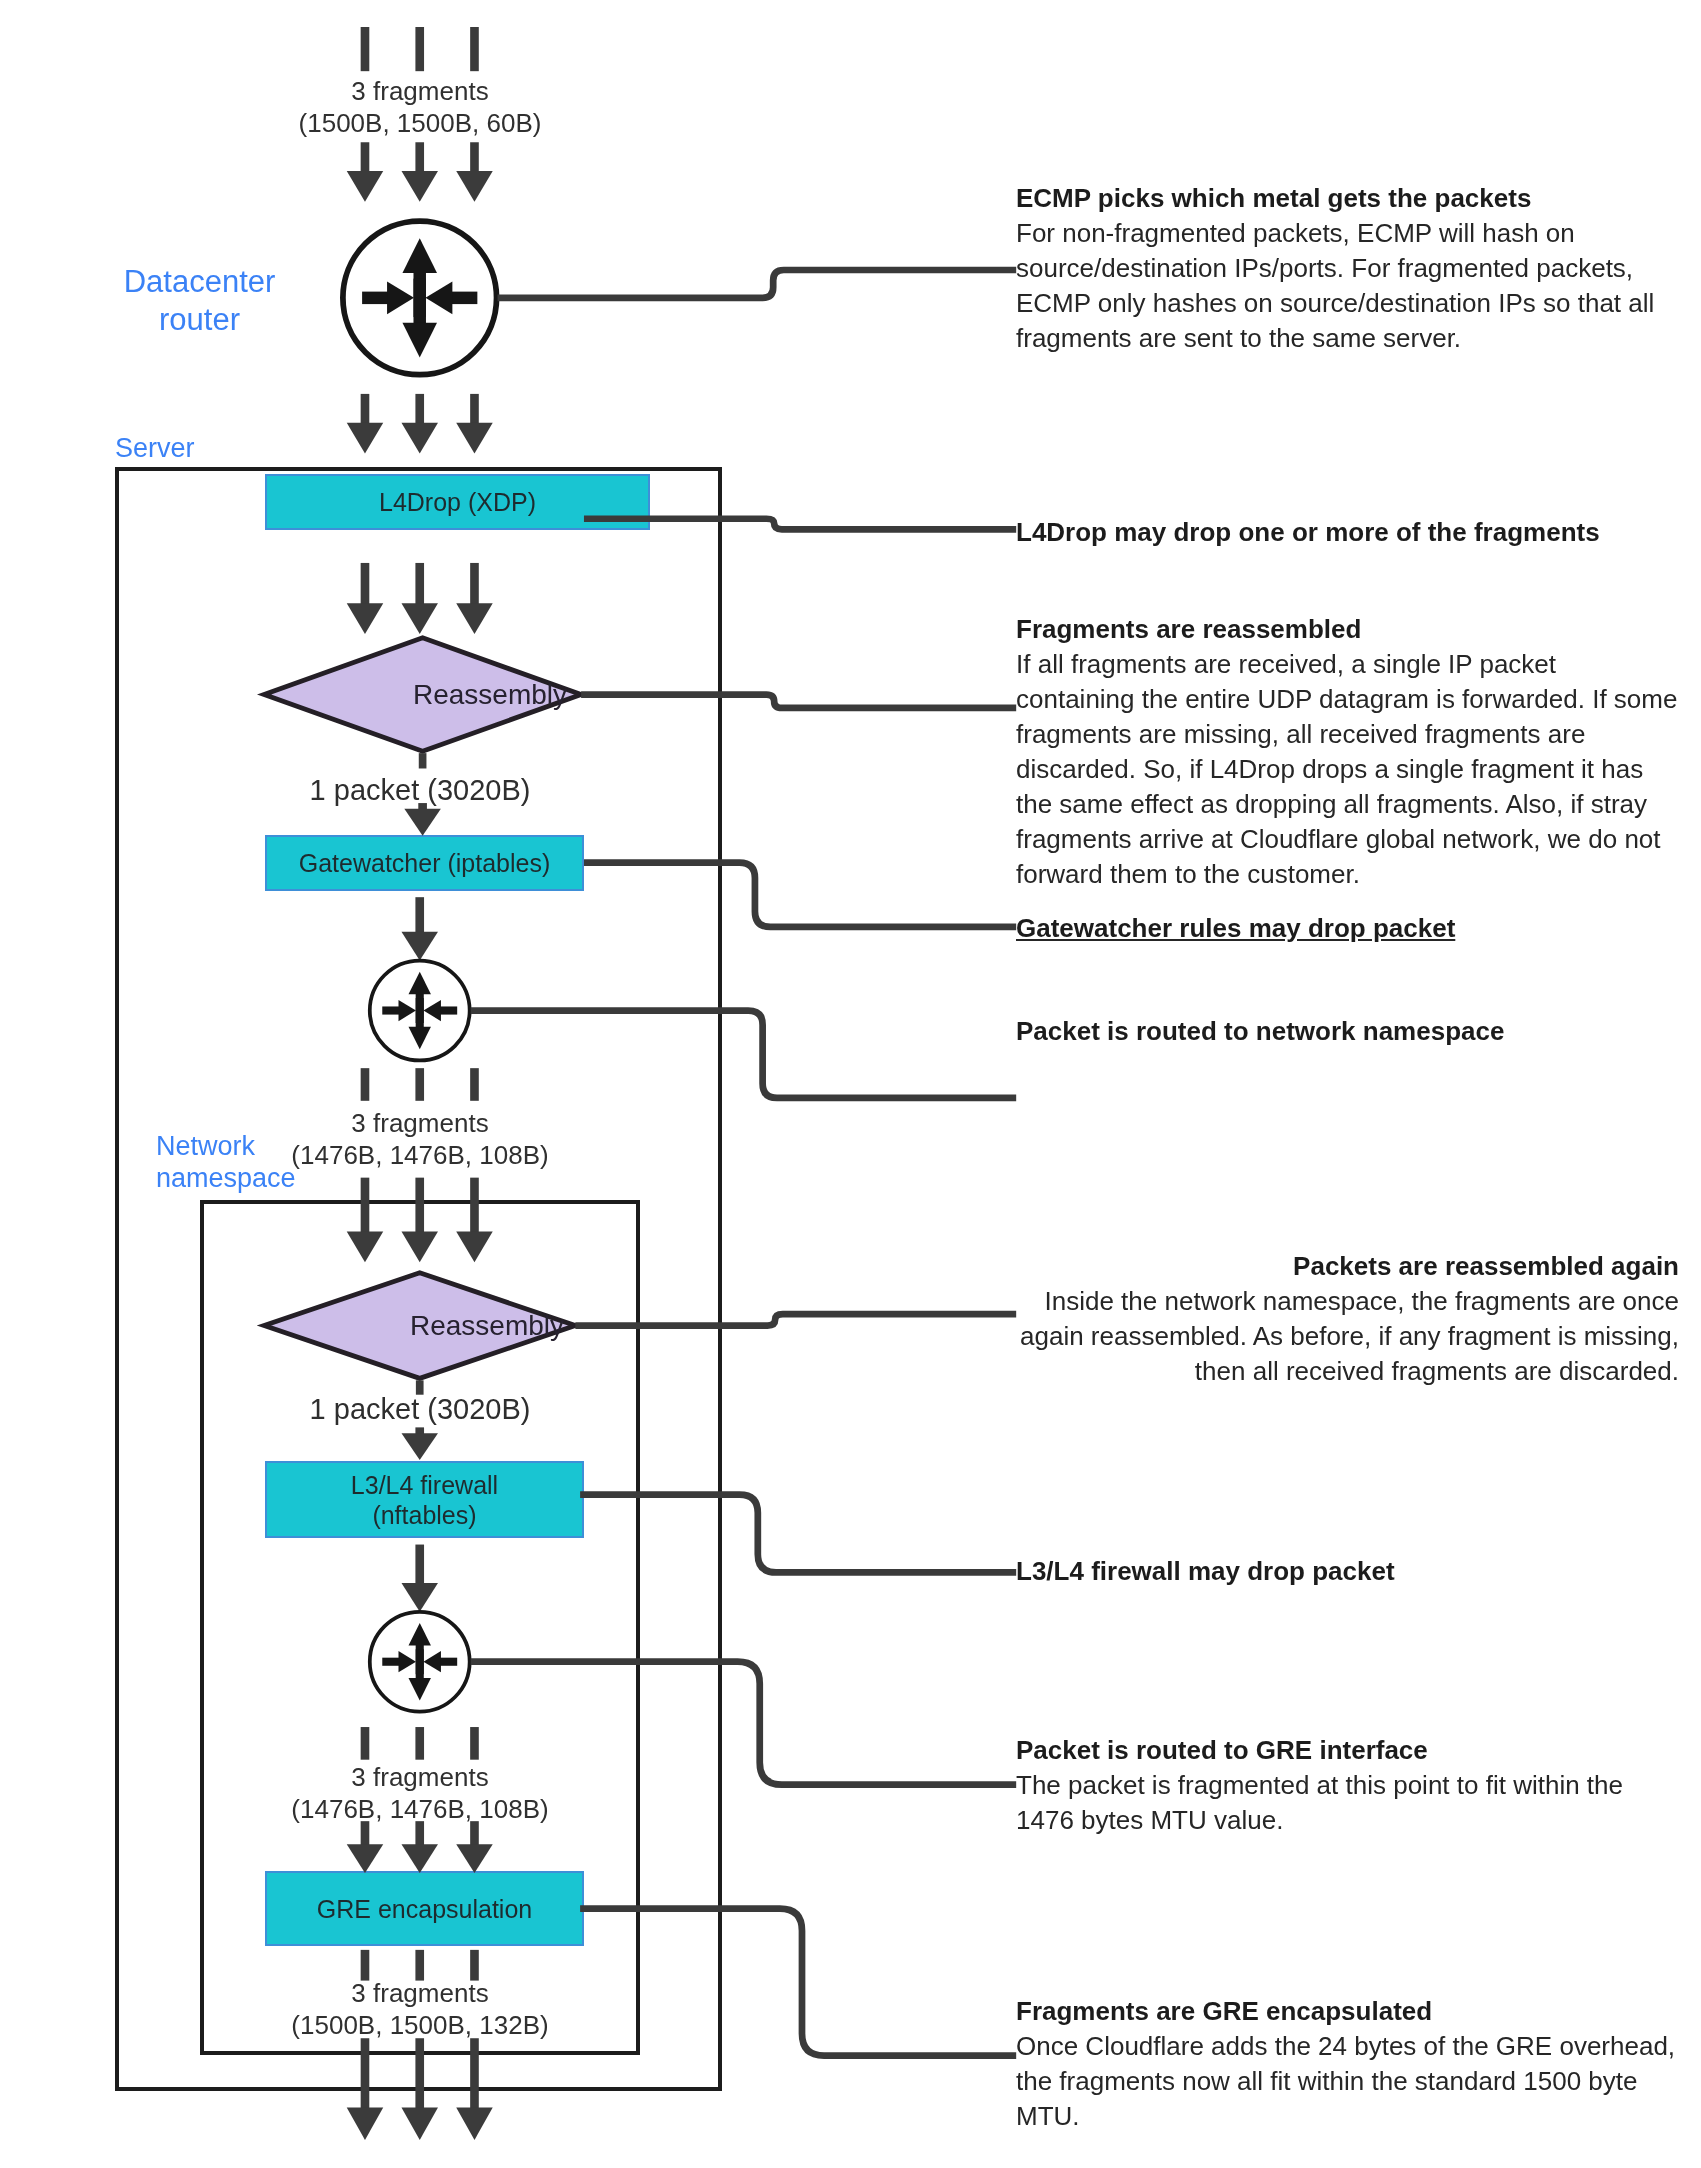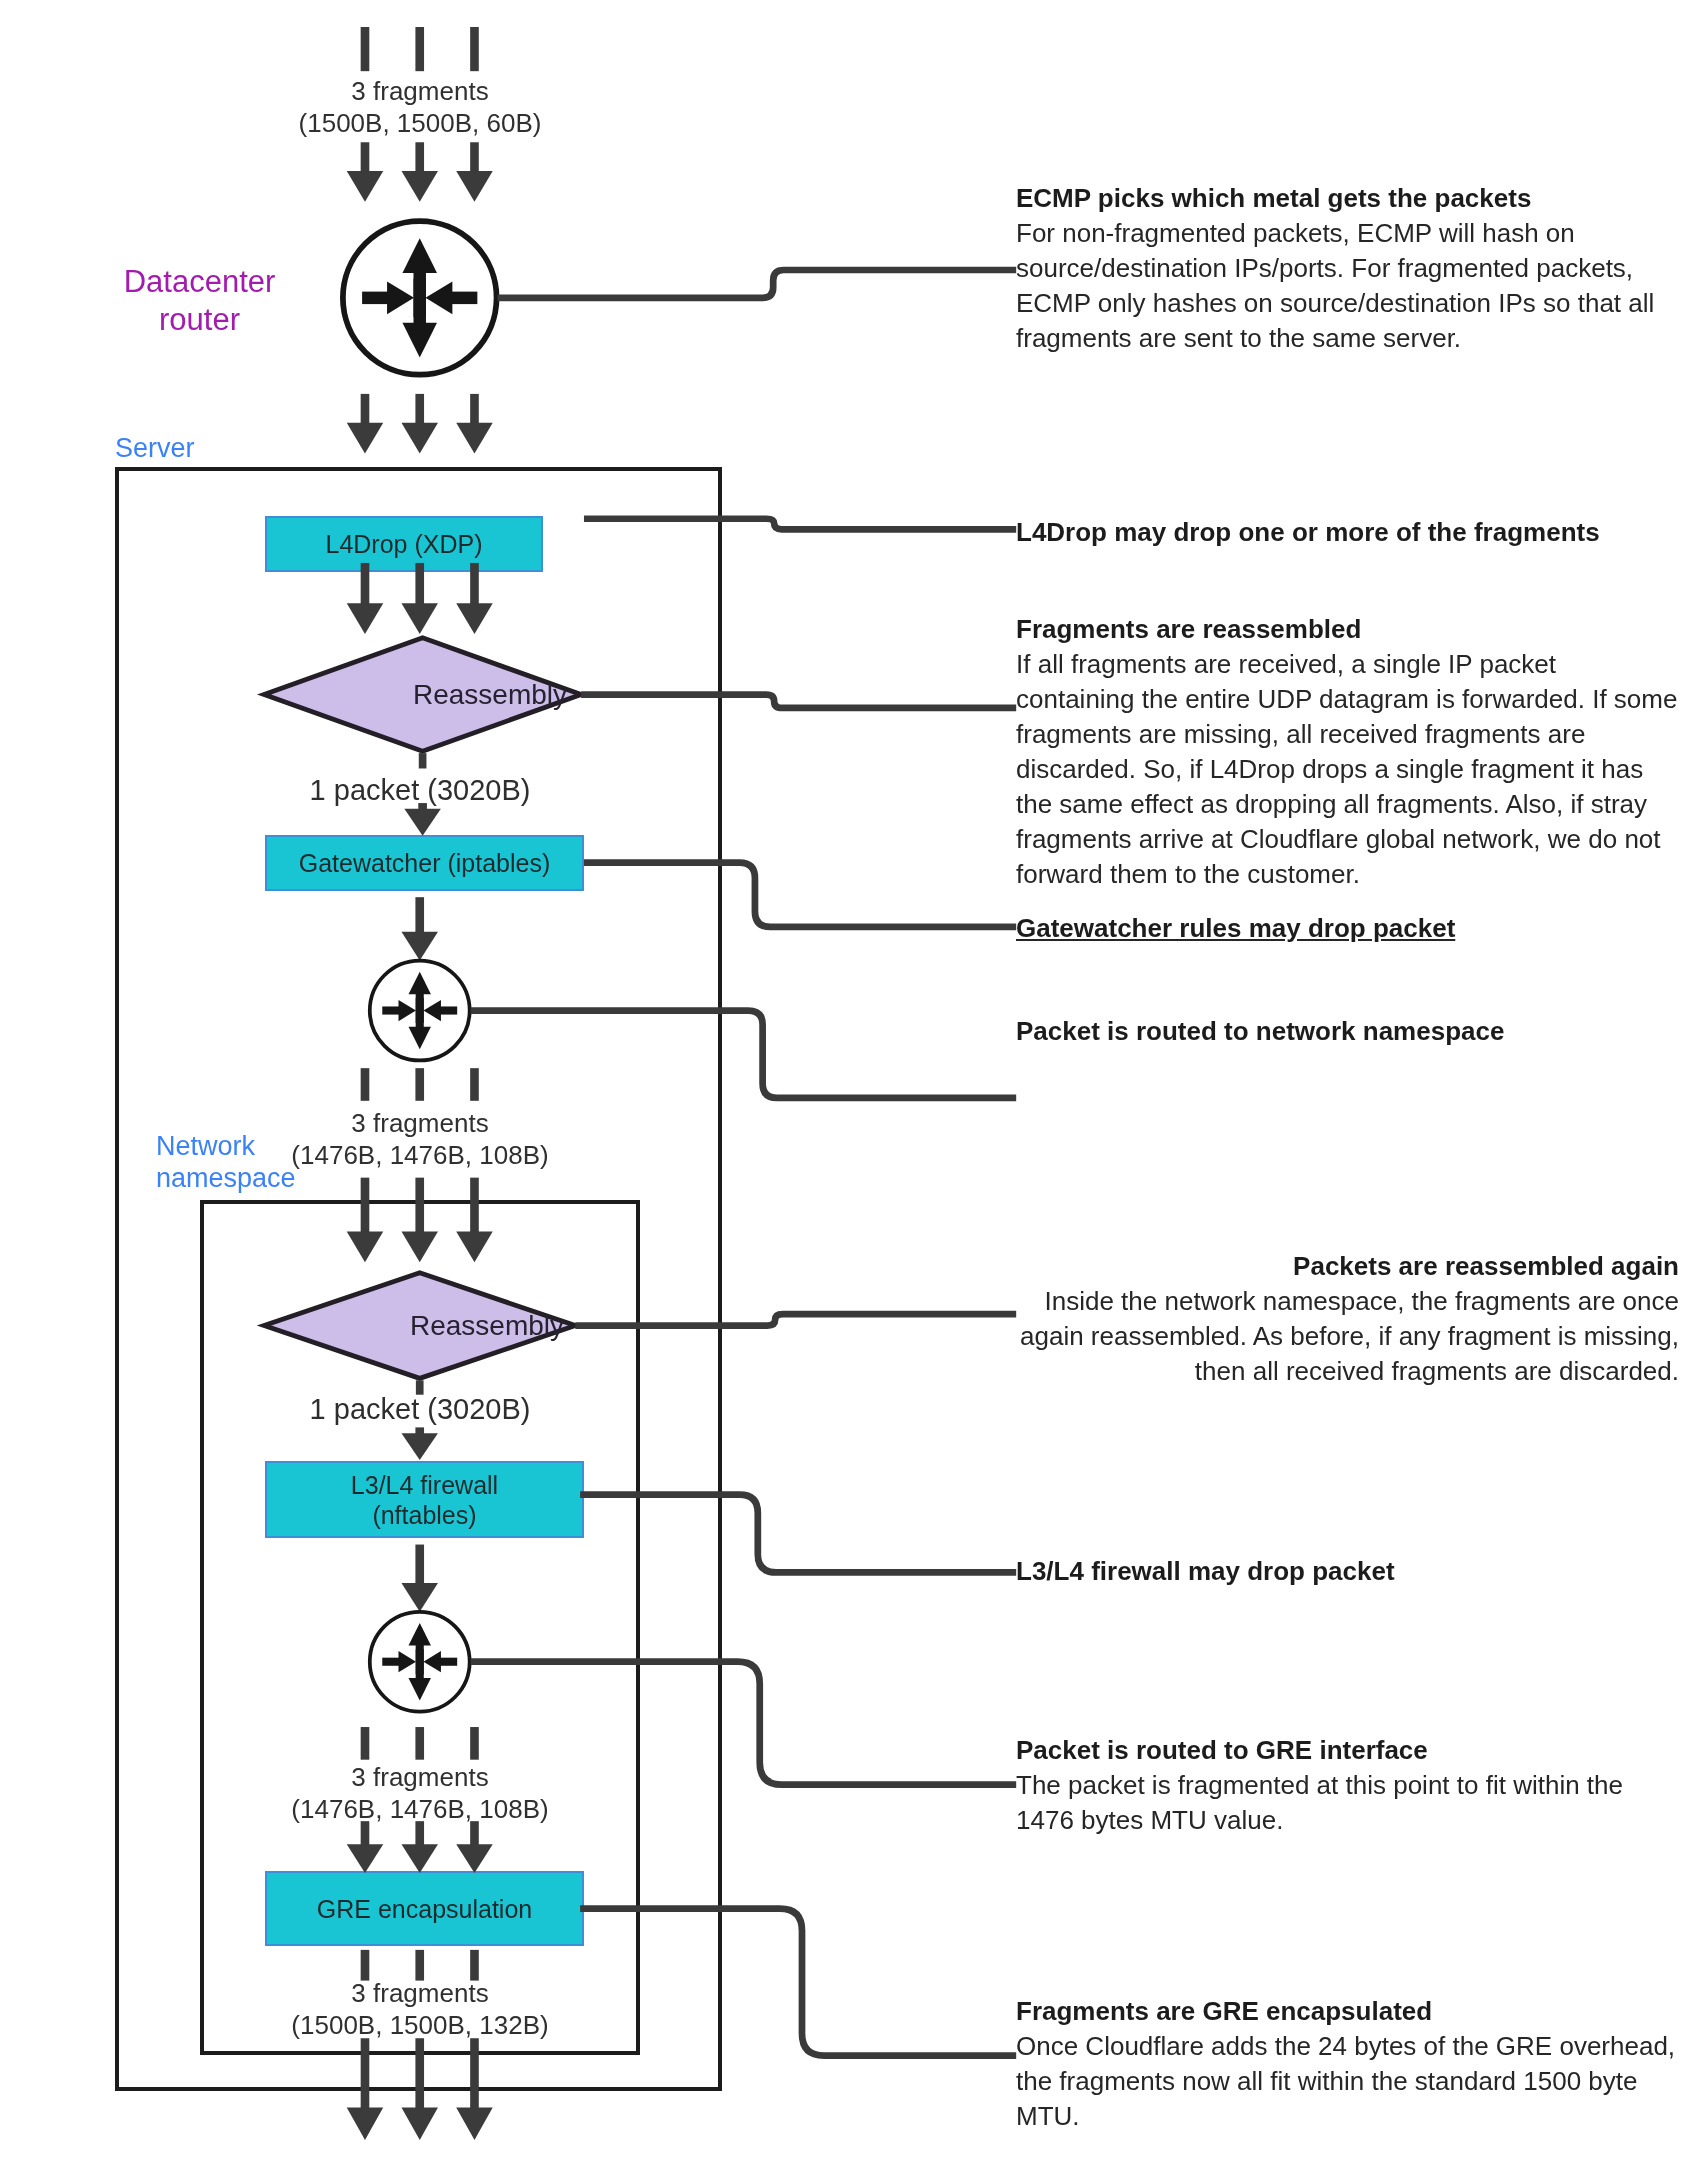--- a/index.html
+++ b/index.html
@@ -9,37 +9,37 @@
   }
   .outline-box{position:absolute;border:4.8px solid #1c1c1c;box-sizing:border-box;background:transparent;}
   .box-cyan{
     position:absolute;box-sizing:border-box;background:#19C5D2;border:2.9px solid #3E8FD8;
     display:flex;flex-direction:column;align-items:center;justify-content:center;
     text-align:center;color:#1e2b2e;font-size:25px;line-height:30px;z-index:1;
   }
   .svg-layer{position:absolute;left:0;top:0;z-index:2;pointer-events:none;}
   .txt{position:absolute;z-index:3;}
   .container-label{font-size:27px;line-height:32px;color:#3b82f6;}
-  .router-label{font-size:31px;line-height:38px;text-align:center;color:#a21caf;}
+  .router-label{font-size:31px;line-height:38px;text-align:center;color:#3b82f6;}
   .flow-label{text-align:center;font-size:26px;line-height:32px;color:#303030;}
   .flow-label span{display:block;}
   .packet-label{font-size:29px;color:#2e2e2e;text-align:center;}
   .diamond-label{font-size:28px;color:#272230;text-align:right;}
   .ann{left:1016px;width:663px;font-size:26px;line-height:35px;color:#262626;}
   .ann .t{font-weight:bold;color:#1c1c1c;}
 </style>
 </head>
 <body>
 
 <div class="canvas">
 
   <div class="outline-box" style="left:115px;top:467px;width:607px;height:1624px;"></div>
   <div class="outline-box" style="left:200px;top:1200px;width:440px;height:855px;"></div>
 
-  <div class="box-cyan" style="left:265px;top:516px;width:278px;height:56px;">
+  <div class="box-cyan" style="left:265px;top:474px;width:385px;height:56px;">
     <span>L4Drop (XDP)</span>
   </div>
   <div class="box-cyan" style="left:265px;top:835px;width:319px;height:56px;">
     <span>Gatewatcher (iptables)</span>
   </div>
   <div class="box-cyan" style="left:265px;top:1461px;width:319px;height:77px;">
     <span>L3/L4 firewall</span>
     <span>(nftables)</span>
   </div>
   <div class="box-cyan" style="left:265px;top:1871px;width:319px;height:75px;">

